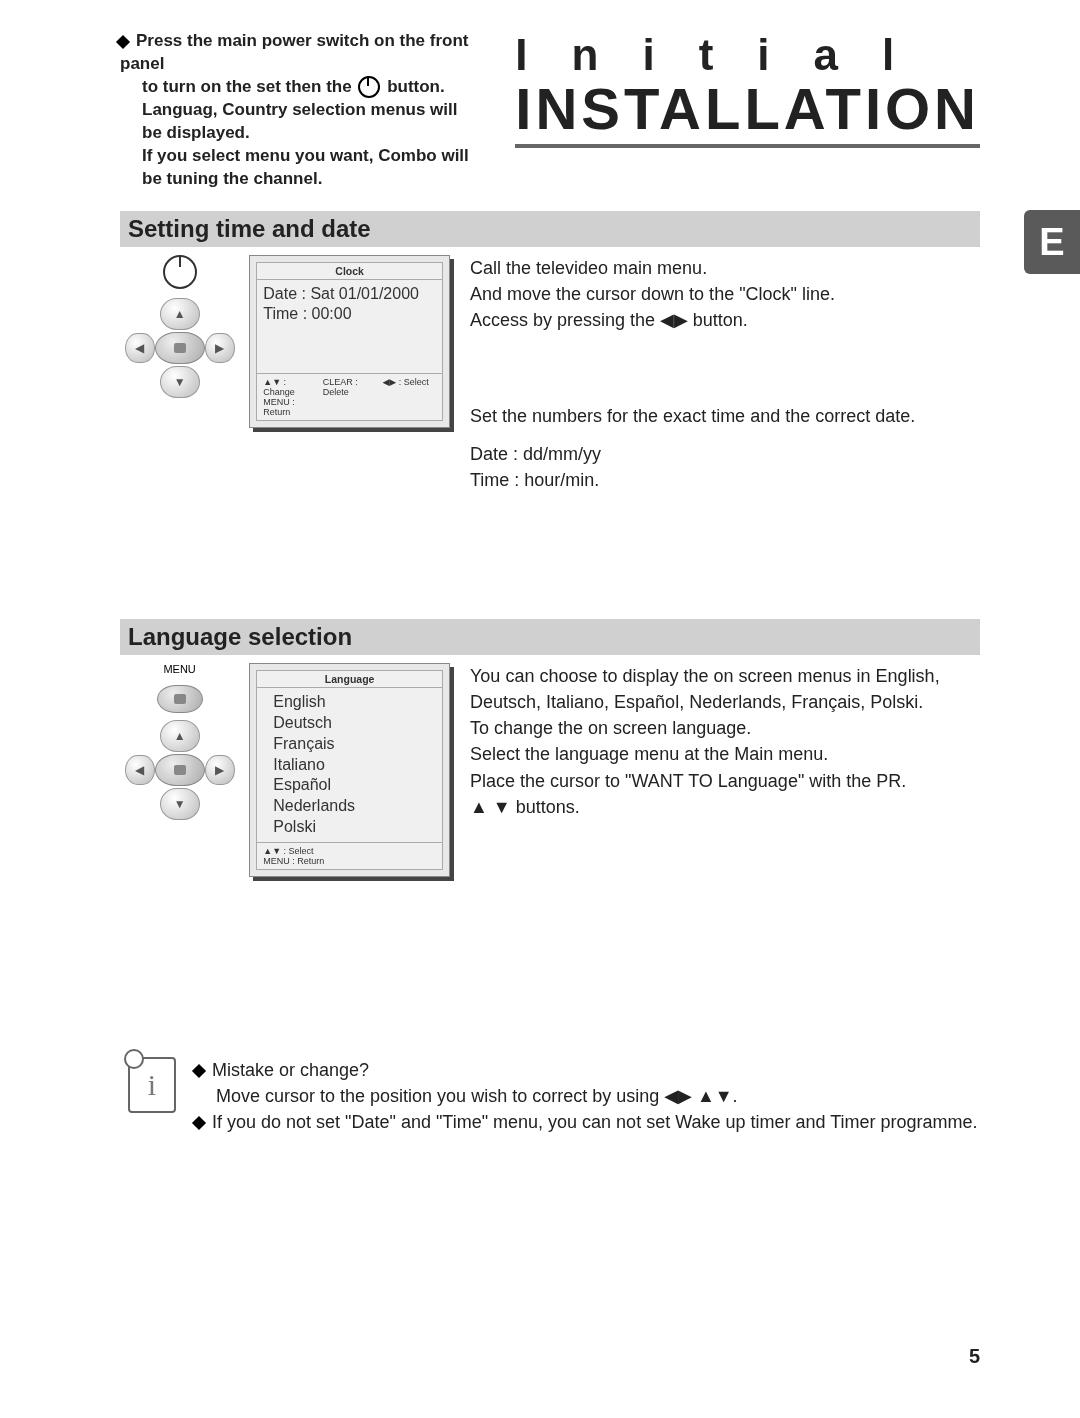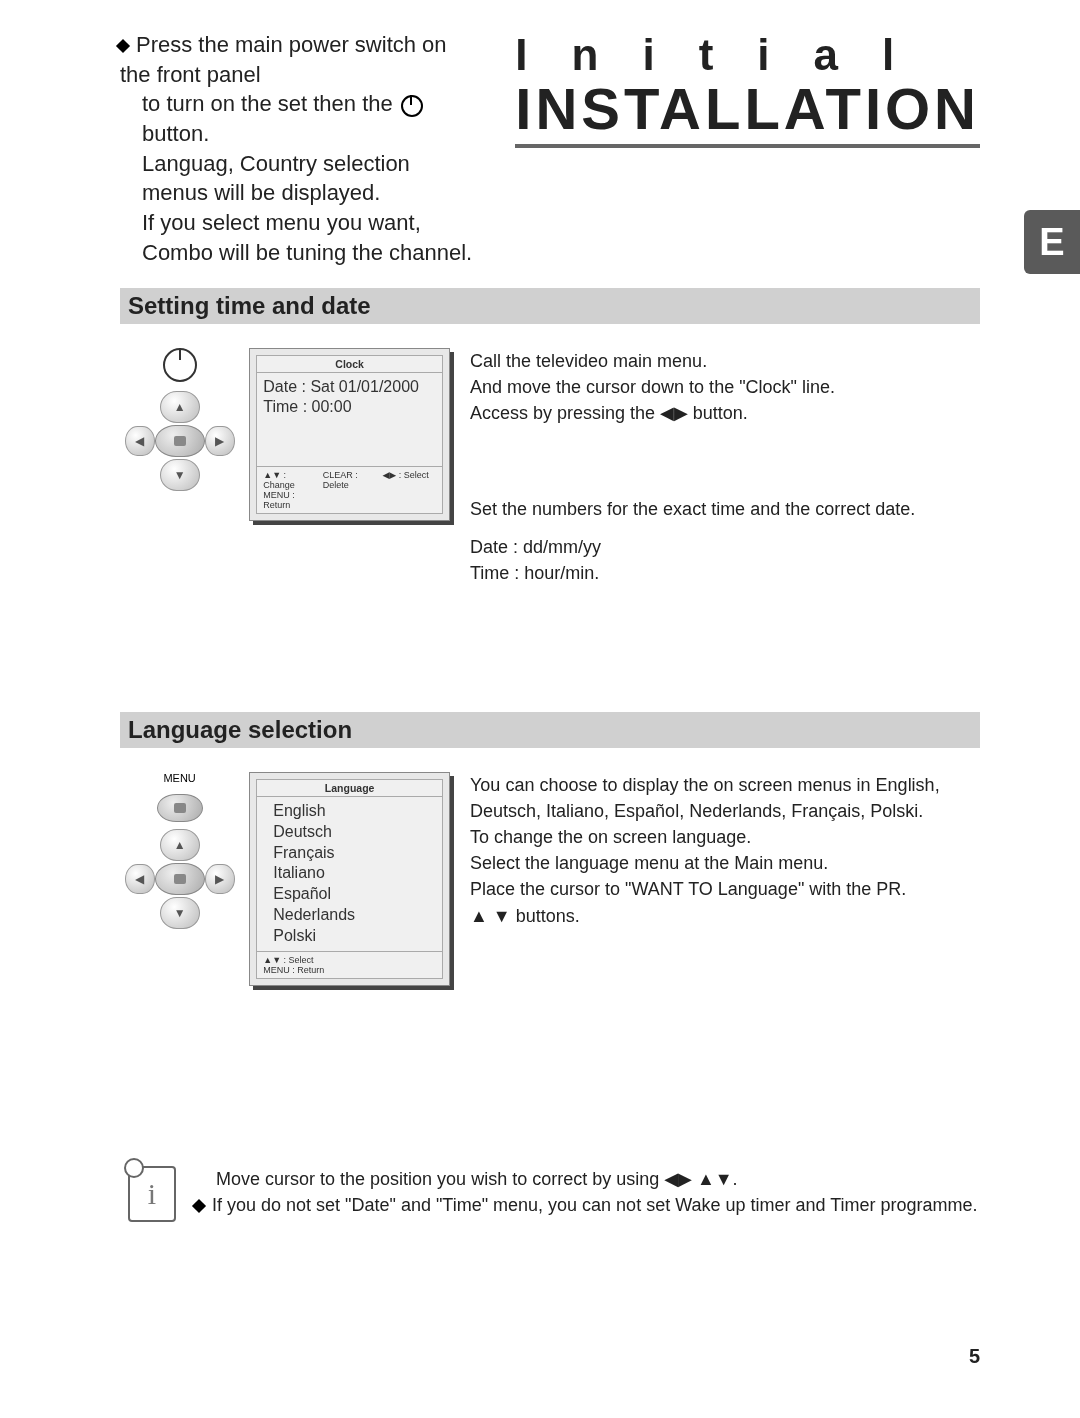--- a/index.html
+++ b/index.html
@@ -22,23 +22,24 @@
   }
 
   
   .top-row {
     display: flex;
     align-items: flex-start;
     gap: 30px;
   }
   .intro-block {
     flex: 1;
-    font-size: 22px;
+    font-size: 17px;
     line-height: 1.35;
     padding-right: 4px;
+    font-weight: bold;
   }
   .intro-block .diamond {
     display: inline-block;
     transform: rotate(45deg);
     width: 10px;
     height: 10px;
     background: #000;
     margin-right: 8px;
     margin-left: -2px;
     vertical-align: middle;
@@ -71,21 +72,21 @@
     margin-top: 6px;
   }
 
   
   .section-bar {
     background: #d0d0d0;
     font-size: 24px;
     font-weight: bold;
     padding: 4px 8px;
     margin-top: 20px;
-    margin-bottom: 24px;
+    margin-bottom: 8px;
   }
 
   
   .side-tab {
     position: absolute;
     right: 0;
     top: 210px;
     width: 56px;
     height: 64px;
     background: #5a5a5a;
@@ -444,20 +445,21 @@
       <div>
         <span class="tri">▲ ▼</span>
         <span>buttons.</span>
       </div>
     </div>
   </div>
 
   <div class="note-row">
     <div class="info-icon">i</div>
     <div class="note-body">
+      <div><span class="diamond"></span><span>Mistake or change?</span></div>
       <span class="indent">
         <span>Move cursor to the position you wish to correct by using</span>
         <span class="tri">◀▶ ▲▼</span><span>.</span>
       </span>
       <div><span class="diamond"></span><span>If you do not set "Date" and "Time" menu, you can not set Wake up timer and Timer programme.</span></div>
     </div>
   </div>
 
   <div class="page-number">5</div>
 

